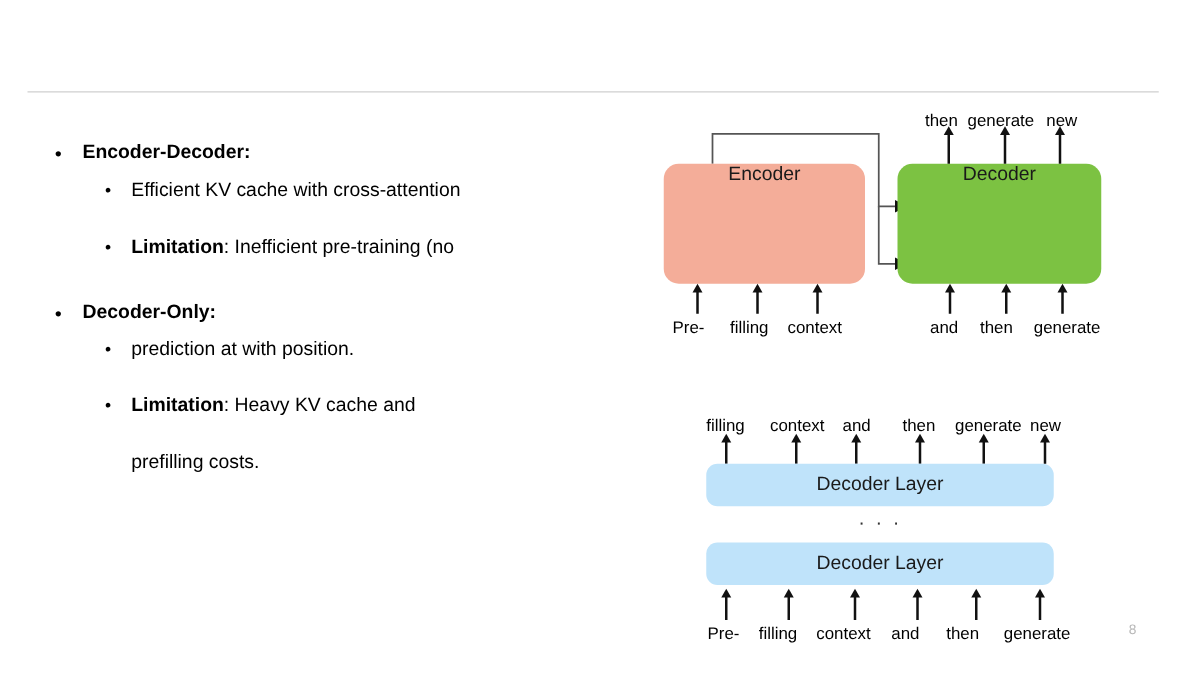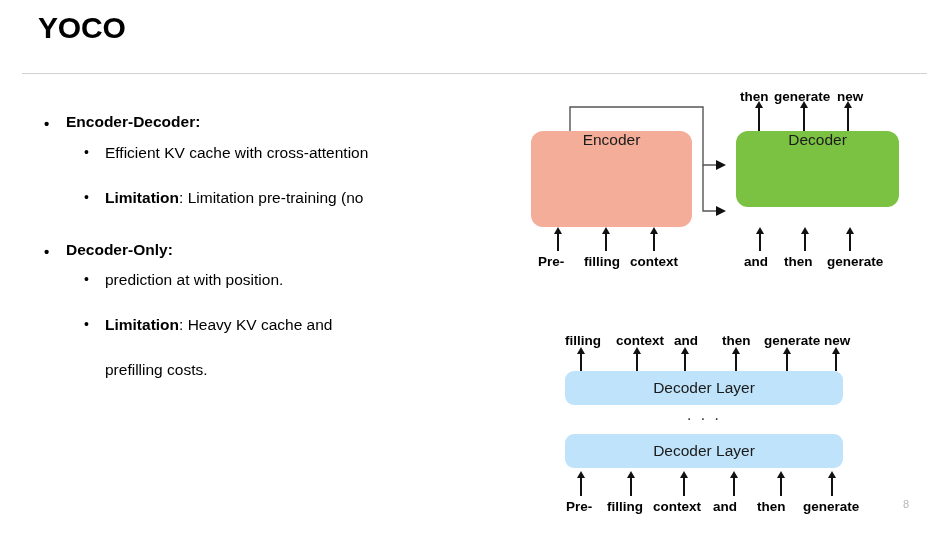--- a/index.html
+++ b/index.html
@@ -52,35 +52,35 @@
   .b2 .cont { display: block; }
 
   
   .diagram-ed { position: absolute; left: 520px; top: 85px; width: 410px; height: 190px; }
   .box {
     position: absolute; border-radius: 12px;
     display: flex; align-items: flex-start; justify-content: center;
     font-size: 15.5px; color: #1a1a1a;
   }
   .enc-box { left: 11px;  top: 46px; width: 161px; height: 96px; background: #f4ad99; }
-  .dec-box { left: 216px; top: 46px; width: 163px; height: 76px; background: #7cc242; }
+  .dec-box { left: 198px; top: 46px; width: 163px; height: 96px; background: #7cc242; }
 
   
   .arr {
     position: absolute; width: 2px; background: #111;
   }
   .arr::after {
     content: ""; position: absolute; left: -3px; top: -6px;
     border-left: 4px solid transparent;
     border-right: 4px solid transparent;
     border-bottom: 7px solid #111;
   }
   .lbl {
     position: absolute; font-size: 13.5px; white-space: nowrap;
-    color: #000; line-height: 1; font-weight: bold;
+    color: #000; line-height: 1;
   }
 
   
   .conn { position: absolute; left: 0; top: 0; width: 410px; height: 190px; pointer-events: none; }
 
   
   .diagram-do { position: absolute; left: 550px; top: 328px; width: 360px; height: 195px; }
   .dlayer {
     position: absolute; left: 15px; width: 278px; height: 34px;
     background: #bfe3fa; border-radius: 9px;
@@ -103,38 +103,37 @@
   .pagenum {
     position: absolute; left: 903px; top: 498px;
     font-size: 11px; color: #b8b8b8;
   }
 </style>
 </head>
 <body>
 
 <div class="slide">
 
-  <div class="title">YOCO</div>
   <div class="divider"></div>
 
   <div class="bullets">
 
     <div class="b1" style="margin-top:4px;">
       <span class="dot">•</span>
       <span>Encoder-Decoder:</span>
     </div>
 
     <div class="b2">
       <span class="dot">•</span>
       <span>Efficient KV cache with cross-attention</span>
     </div>
 
     <div class="b2">
       <span class="dot">•</span>
-      <span class="strong">Limitation</span><span>: Limitation pre-training (no</span>
+      <span class="strong">Limitation</span><span>: Inefficient pre-training (no</span>
     </div>
 
     <div class="b1" style="margin-top:22px;">
       <span class="dot">•</span>
       <span>Decoder-Only:</span>
     </div>
 
     <div class="b2">
       <span class="dot">•</span>
       <span class="cont">prediction at with position.</span>

